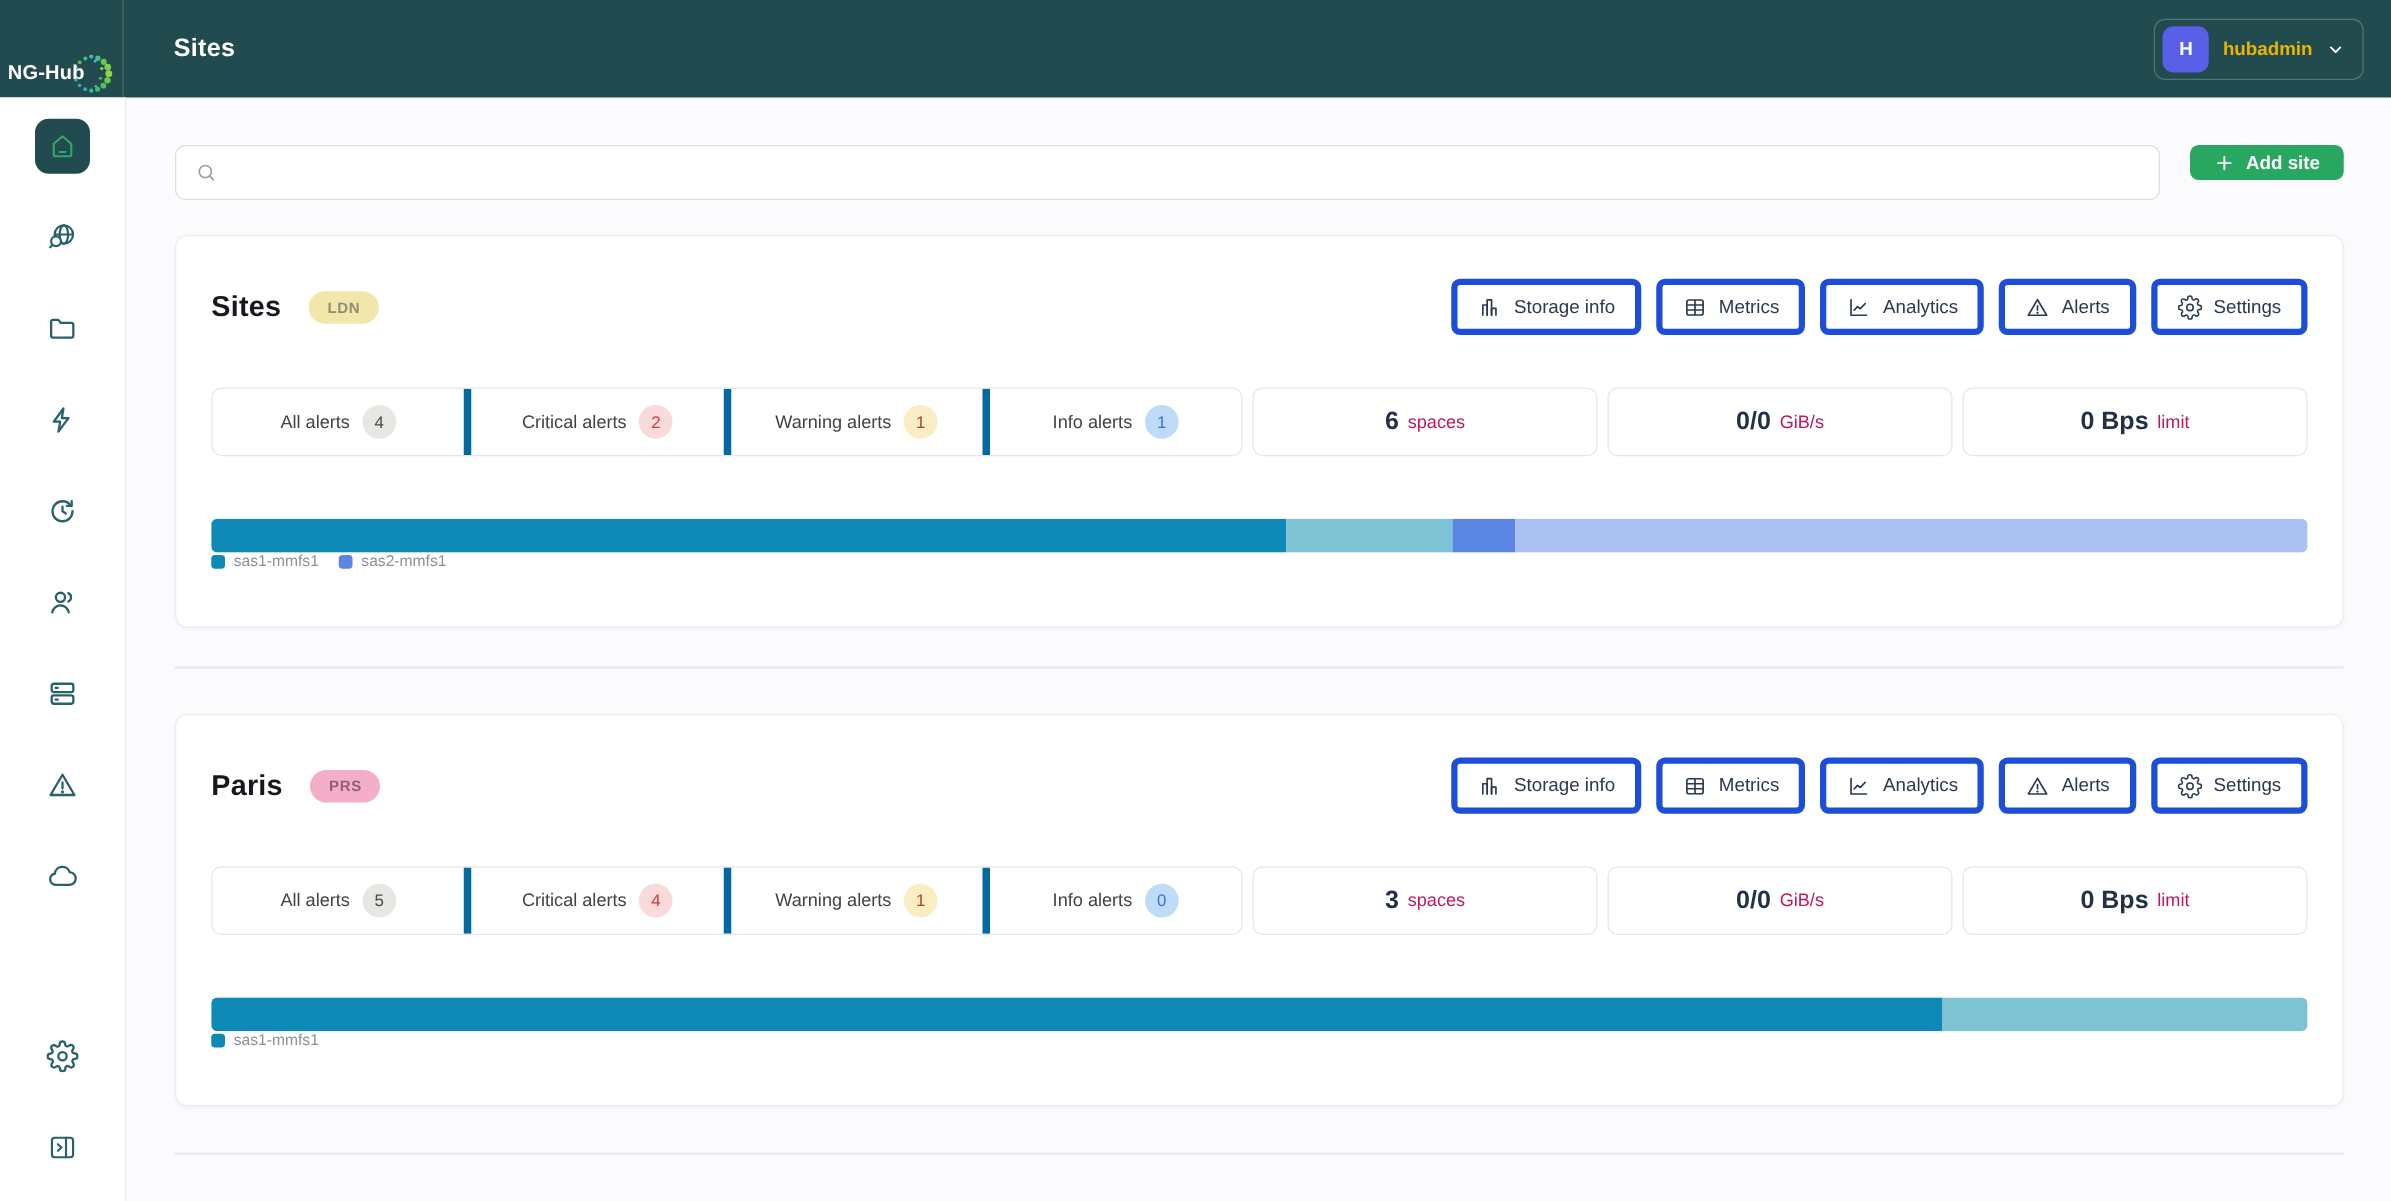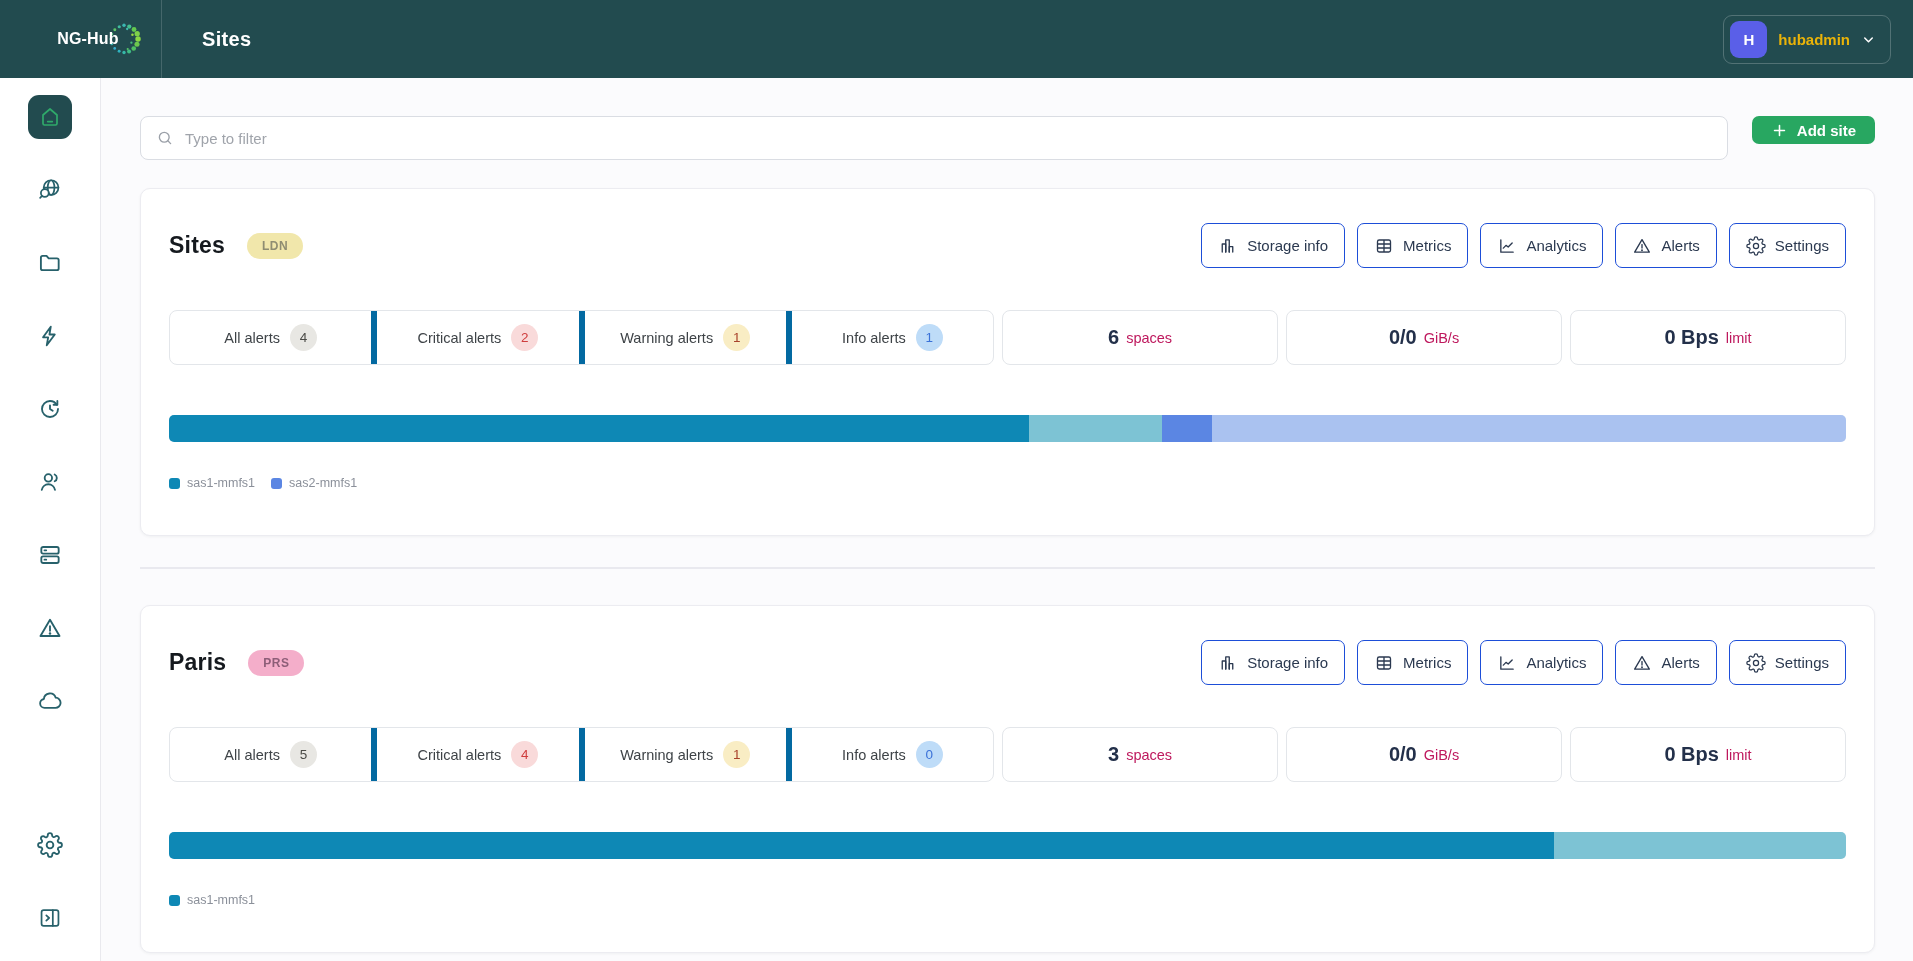--- a/index.html
+++ b/index.html
@@ -1,21 +1,21 @@
 <!DOCTYPE html>
 <html><head>
 <meta charset="utf-8">
 <style>
   * { box-sizing: border-box; margin: 0; padding: 0; }
   html,body { width:1913px; height:961px; overflow:hidden; }
   body { font-family:"Liberation Sans", sans-serif; background:#fbfbfd; }
 
   
   .topbar { height:78px; background:#224b4f; display:flex; align-items:center; }
-  .logo-wrap { width:123px; height:100%; flex:none; display:flex; align-items:center; justify-content:center; border-right:1px solid rgba(255,255,255,.16); position:relative;margin-left:39px; }
+  .logo-wrap { width:99px; height:100%; flex:none; display:flex; align-items:flex-end; justify-content:center; border-right:1px solid rgba(255,255,255,.16); position:relative; }
   .brand { display:flex; align-items:center; }
   .brand-text { color:#fff; font-size:16px; font-weight:bold; letter-spacing:.2px; position:relative; z-index:2; margin-right:-14px; }
   .brand svg { position:relative; z-index:1; }
   .page-title { margin-left:40px; color:#fff; font-size:20px; font-weight:bold; letter-spacing:.3px; }
   .user-chip { margin-left:auto; margin-right:22px; display:flex; align-items:center; gap:11px; border:1px solid rgba(255,255,255,.22); border-radius:9px; padding:5px 14px 5px 6px; cursor:pointer; }
   .avatar { width:37px; height:37px; border-radius:9px; color:#fff; font-size:15px; font-weight:bold; display:flex; align-items:center; justify-content:center; }
   .user-name { color:#eab308; font-size:15px; font-weight:bold; }
   .user-chip svg { color:#fff; }
 
   
@@ -35,35 +35,35 @@
   .search-box input { flex:1; border:0; outline:none; background:transparent; font-size:15px; color:#333; font-family:inherit; }
   .search-box input::placeholder { color:#a0a4ab; }
   .btn-add { height:28px; padding:0 19px; border:0; border-radius:7px; color:#fff; font-size:15px; font-weight:600; font-family:inherit; display:flex; align-items:center; gap:9px; cursor:pointer; }
 
   
   .card { background:#fff; border:1px solid #ececf1; border-radius:10px; box-shadow:0 1px 3px rgba(20,30,40,.05); padding:34px 28px 45px; }
   .card-head { display:flex; align-items:center; }
   .site-name { font-size:23px; font-weight:bold; color:#15191e; letter-spacing:.2px; }
   .site-badge { margin-left:22px; padding:6px 15px; border-radius:15px; font-size:12px; font-weight:600; letter-spacing:.5px; }
   .actions { margin-left:auto; display:flex; gap:12px; }
-  .btn { height:45px; display:flex; align-items:center; gap:9px; padding:0 16px; background:#fff; border:1px solid #1d4ed8; border-radius:7px; font-size:15px; font-weight:500; color:#2b3950; font-family:inherit; cursor:pointer; }
+  .btn { height:45px; display:flex; align-items:center; gap:9px; padding:0 16px; background:#fff; border:5px solid #1d4ed8; border-radius:7px; font-size:15px; font-weight:500; color:#2b3950; font-family:inherit; cursor:pointer; }
   .btn svg { width:20px; height:20px; flex:none; }
 
   .stats-row { display:flex; gap:8px; margin-top:42px; }
   .alerts-box { flex:0 0 49.2%; border:1px solid #e3e6ea; border-radius:8px; height:55px; display:flex; background:#fff; overflow:hidden; }
   .alert-cell { flex:1; display:flex; align-items:center; justify-content:center; gap:10px; font-size:14.5px; color:#3e4347; cursor:pointer; }
   .alert-cell + .alert-cell { border-left:6px solid #0369a1; }
   .pill { min-width:27px; height:27px; border-radius:14px; padding:0 7px; display:flex; align-items:center; justify-content:center; font-size:13.5px; }
   .stat-card { flex:1; border:1px solid #e3e6ea; border-radius:8px; height:55px; display:flex; align-items:center; justify-content:center; gap:7px; background:#fff; }
   .stat-value { font-size:20px; font-weight:bold; color:#23304a; }
   .stat-suffix { font-size:14.5px; color:#be185d; }
 
   .usage-bar { margin-top:50px; height:27px; border-radius:5px; overflow:hidden; display:flex; background:#eef2f7; }
   .usage-bar .seg { height:100%; flex:none; }
-  .legend { margin-top:34px; display:flex; align-items:center; gap:16px; }
+  .legend { display:flex; align-items:center; gap:16px; }
   .legend-item { display:flex; align-items:center; gap:7px; font-size:12.5px; color:#8b909a; }
   .swatch { width:11px; height:11px; border-radius:3px; flex:none; }
 
   .divider { height:2px; background:#e9e9ef; margin-top:31px; }
   .card.second { margin-top:36px; }
 </style>
 </head>
 <body>
 
 <header class="topbar">
@@ -181,21 +181,20 @@
   </nav>
 
   <main class="content">
 
     <div class="toolbar">
       <div class="search-box">
         <svg width="18" height="18" viewBox="0 0 24 24" fill="none" stroke="currentColor" stroke-width="1.8" stroke-linecap="round">
             <circle cx="11" cy="11" r="6.5"></circle>
             <path d="M15.8 15.8 19.5 19.5"></path>
           </svg>
-        <input type="text" placeholder="Type to filter" style="">
       </div>
       <button class="btn-add" style="background-color: rgb(40, 167, 97);">
         <svg width="17" height="17" viewBox="0 0 24 24" fill="none" stroke="currentColor" stroke-width="2.2" stroke-linecap="round">
             <path d="M12 5v14M5 12h14"></path>
           </svg>
         <span>Add site</span>
       </button>
     </div>
 
     <section class="card">

